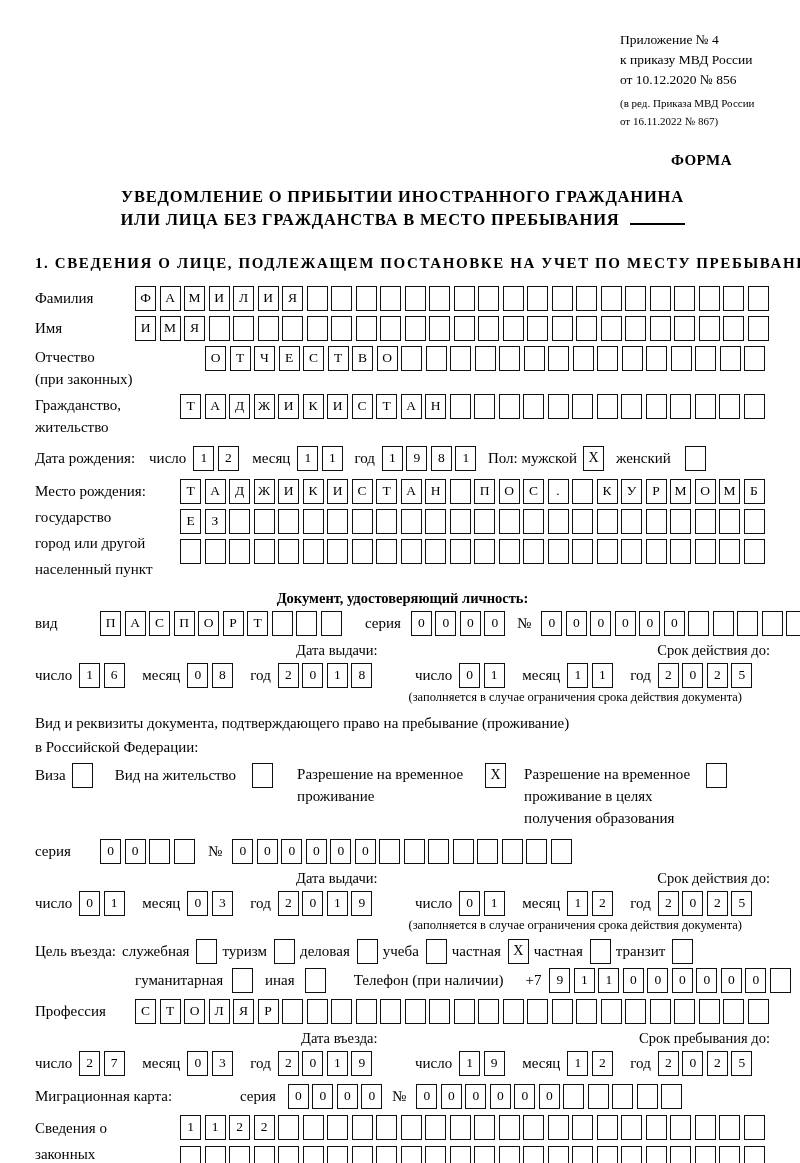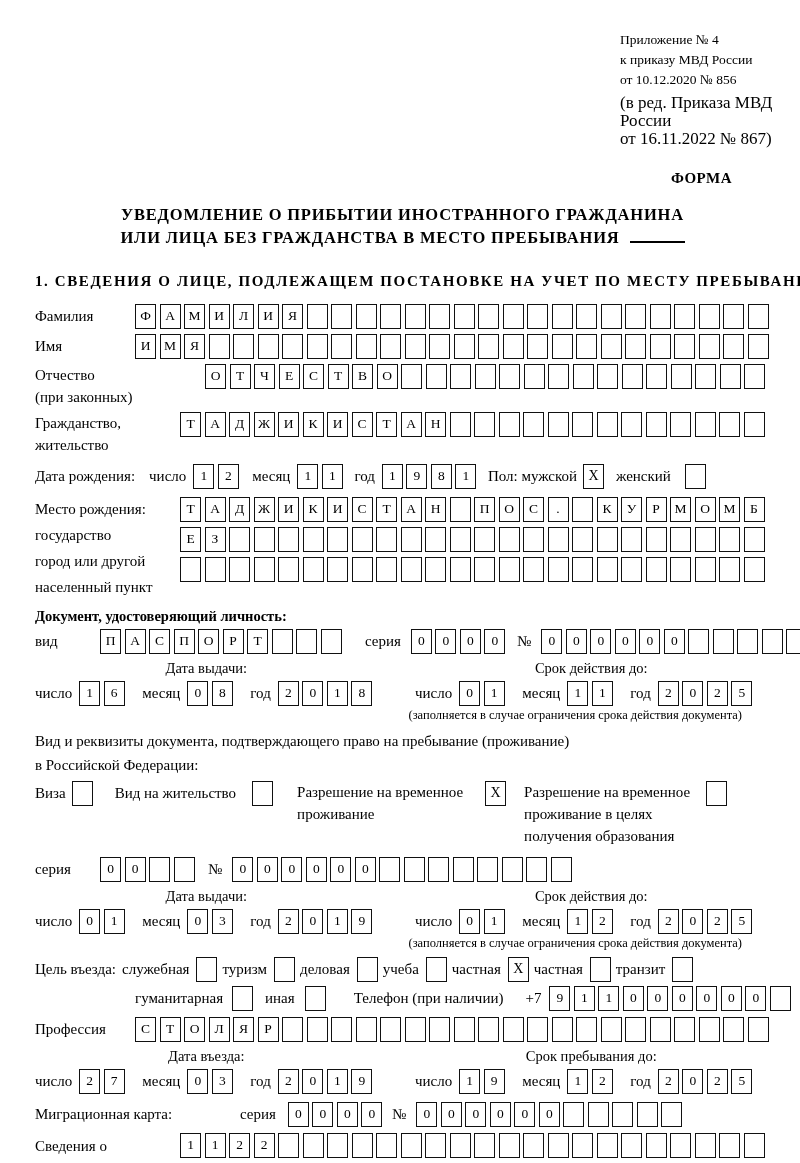--- a/index.html
+++ b/index.html
@@ -7,21 +7,21 @@
   body {
     width:800px; height:1163px;
     font-family:"Liberation Serif", serif;
     color:#000; font-size:15px;
     position:relative; overflow:hidden;
   }
   .page { padding:30px 30px 0 35px; }
 
   
   .appendix { margin-left:585px; width:180px; font-size:13.5px; line-height:20px; }
-  .appendix .rev { font-size:17px; line-height:18px; margin-top:4px; }
+  .appendix .rev { font-size:11px; line-height:18px; margin-top:4px; }
   .forma { text-align:right; padding-right:38px; font-weight:bold; font-size:15px; margin-top:22px; letter-spacing:0.5px; }
 
   
   .title { text-align:center; font-weight:bold; font-size:16.5px; letter-spacing:0.8px; margin-top:16px; line-height:23px; }
   .t-underline { display:inline-block; width:55px; border-bottom:2px solid #000; margin-left:10px; }
   .sec-heading { font-weight:bold; font-size:15px; letter-spacing:1.6px; margin-top:24px; white-space:nowrap; }
 
   
   .frow { display:flex; align-items:flex-start; }
   .lbl { flex:none; line-height:25px; }
@@ -40,24 +40,24 @@
     border:1.6px solid #111;
     text-align:center; font-size:14px; line-height:22px;
   }
 
   
   .dg { display:flex; align-items:center; }
   .dlbl { margin-right:7px; line-height:25px; }
   .dg .cells { margin-right:14px; }
   .dg .cells:last-child { margin-right:0; }
   .dhead-row { display:flex; margin-top:6px; }
-  .dhead { text-align:center; font-size:14.5px; }
+  .dhead { text-align:right; font-size:14.5px; }
   .small-note { font-size:12.5px; text-align:right; padding-right:28px; margin-top:2px; }
 
-  .doc-heading { text-align:left; font-weight:bold; font-size:14.5px; margin-top:8px; }
+  .doc-heading { text-align:center; font-weight:bold; font-size:14.5px; margin-top:8px; }
 
   .mt4{margin-top:4px} .mt5{margin-top:5px} .mt6{margin-top:6px} .mt8{margin-top:8px}
   .mt10{margin-top:10px} .mt14{margin-top:14px}
 
   .opt { display:flex; align-items:flex-start; }
   .opt .olbl { line-height:25px; margin-right:6px; }
   .center-lines { text-align:left; line-height:22px; }
 </style>
 </head>
 <body>

